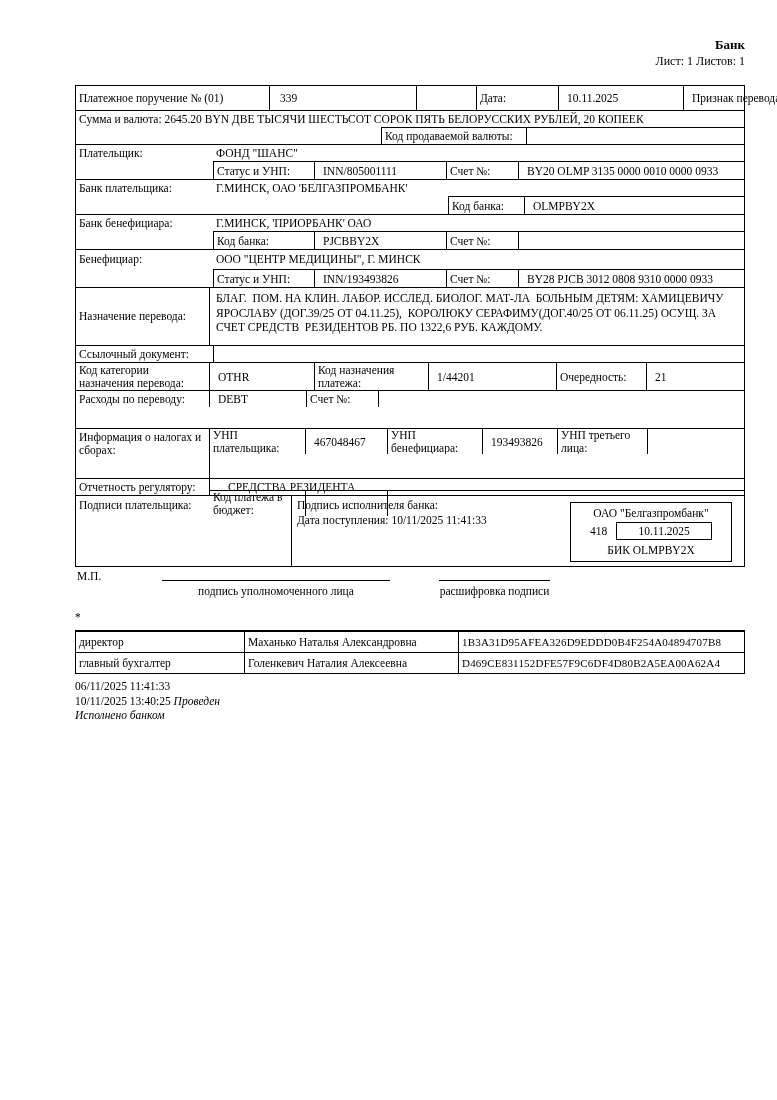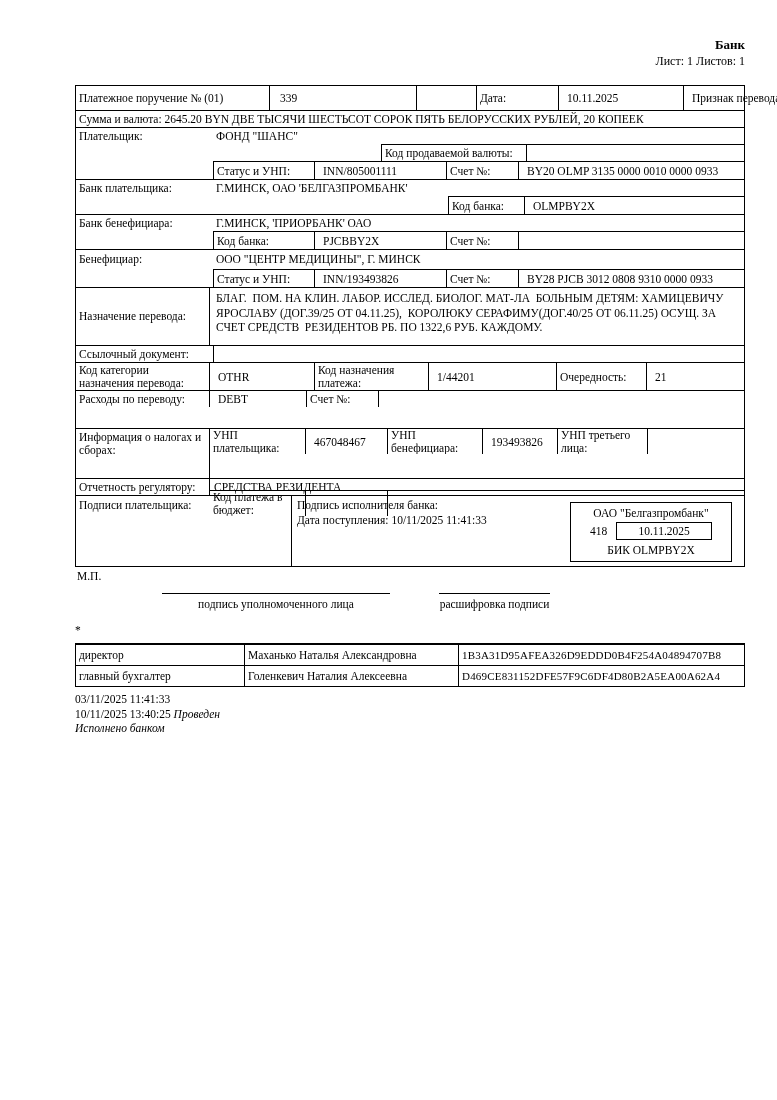--- a/index.html
+++ b/index.html
@@ -43,21 +43,21 @@
   .exec-lines { padding: 2px 0 0 5px; line-height: 15px; }
   .stamp {
     position: absolute; top: 6px; right: 12px; width: 162px;
     border: 1px solid #000; text-align: center; padding: 3px 4px 4px 4px;
   }
   .stamp-mid { display: flex; align-items: center; justify-content: center; gap: 9px; margin: 2px 0 3px 0; }
   .stamp-date { border: 1px solid #000; width: 96px; padding: 1px 0; display: inline-block; }
 
   .mp-area { display: flex; align-items: flex-start; margin-top: 2px; }
   .mp { width: 28px; margin-left: 2px; }
-  .sigline { margin-top: 24px; }
+  .sigline { margin-top: 11px; }
   .sig1 { margin-left: 57px; width: 228px; }
   .sig2 { margin-left: 49px; width: 111px; }
   .sigline .line { border-top: 1px solid #000; height: 0; }
   .sigline .cap { text-align: center; margin-top: 3px; }
 
   .asterisk { margin-top: 12px; }
   .ftable { width: 670px; border: 1px solid #000; margin-top: 6px; }
   .ftable .trow { height: 21px; }
   .fhash { font-size: 11px; letter-spacing: 0.2px; }
 
@@ -83,29 +83,29 @@
       <div class="tc" style="width:51px">Дата:</div>
       <div class="tc pl8" style="width:94px">10.11.2025</div>
       <div class="tc pl8" style="width:123px">Признак перевода:</div>
       <div class="tc ctr grow">NORM</div>
     </div>
 
     <div class="trow h17">
       <div class="tc grow">Сумма и валюта: 2645.20 BYN ДВЕ ТЫСЯЧИ ШЕСТЬСОТ СОРОК ПЯТЬ БЕЛОРУССКИХ РУБЛЕЙ, 20 КОПЕЕК</div>
     </div>
 
-    <div class="trow h17">
-      <div class="tc" style="width:137px">Плательщик:</div>
-      <div class="tc nbl grow">ФОНД "ШАНС"</div>
-    </div>
-
     <div class="trow nt h17">
       <div class="tc" style="width:305px"></div>
       <div class="tc bt" style="width:145px">Код продаваемой валюты:</div>
       <div class="tc bt grow"></div>
+    </div>
+
+    <div class="trow h17">
+      <div class="tc" style="width:137px">Плательщик:</div>
+      <div class="tc nbl grow">ФОНД "ШАНС"</div>
     </div>
     <div class="trow nt h18">
       <div class="tc" style="width:137px"></div>
       <div class="tc bt" style="width:101px">Статус и УНП:</div>
       <div class="tc bt pl8" style="width:132px">INN/805001111</div>
       <div class="tc bt" style="width:72px">Счет №:</div>
       <div class="tc bt pl8 grow">BY20 OLMP 3135 0000 0010 0000 0933</div>
     </div>
 
     <div class="trow h17">
@@ -182,21 +182,21 @@
         <div class="srow">
           <div class="tc wrap" style="width:95px">Код платежа в бюджет:</div>
           <div class="tc" style="width:82px"></div>
           <div class="tc grow"></div>
         </div>
       </div>
     </div>
 
     <div class="trow h17">
       <div class="tc" style="width:133px">Отчетность регулятору:</div>
-      <div class="tc" style="padding-left:4px">СРЕДСТВА РЕЗИДЕНТА</div>
+      <div class="tc" style="padding-left:18px">СРЕДСТВА РЕЗИДЕНТА</div>
     </div>
 
     <div class="trow h71">
       <div class="tc vt" style="width:215px">Подписи плательщика:</div>
       <div class="tc sigcell grow">
         <div class="exec-lines">
           <div>Подпись исполнителя банка:</div>
           <div>Дата поступления: 10/11/2025 11:41:33</div>
         </div>
         <div class="stamp">
@@ -233,18 +233,18 @@
       <div class="tc fhash grow">1B3A31D95AFEA326D9EDDD0B4F254A04894707B8</div>
     </div>
     <div class="trow">
       <div class="tc" style="width:168px">главный бухгалтер</div>
       <div class="tc" style="width:214px">Голенкевич Наталия Алексеевна</div>
       <div class="tc fhash grow">D469CE831152DFE57F9C6DF4D80B2A5EA00A62A4</div>
     </div>
   </div>
 
   <div class="status-lines">
-    <div>03/11/2025 11:41:33</div>
+    <div>06/11/2025 11:41:33</div>
     <div><span>10/11/2025 13:40:25</span> <span class="it">Проведен</span></div>
     <div class="it">Исполнено банком</div>
   </div>
 
 </div>
 
 </body></html>

